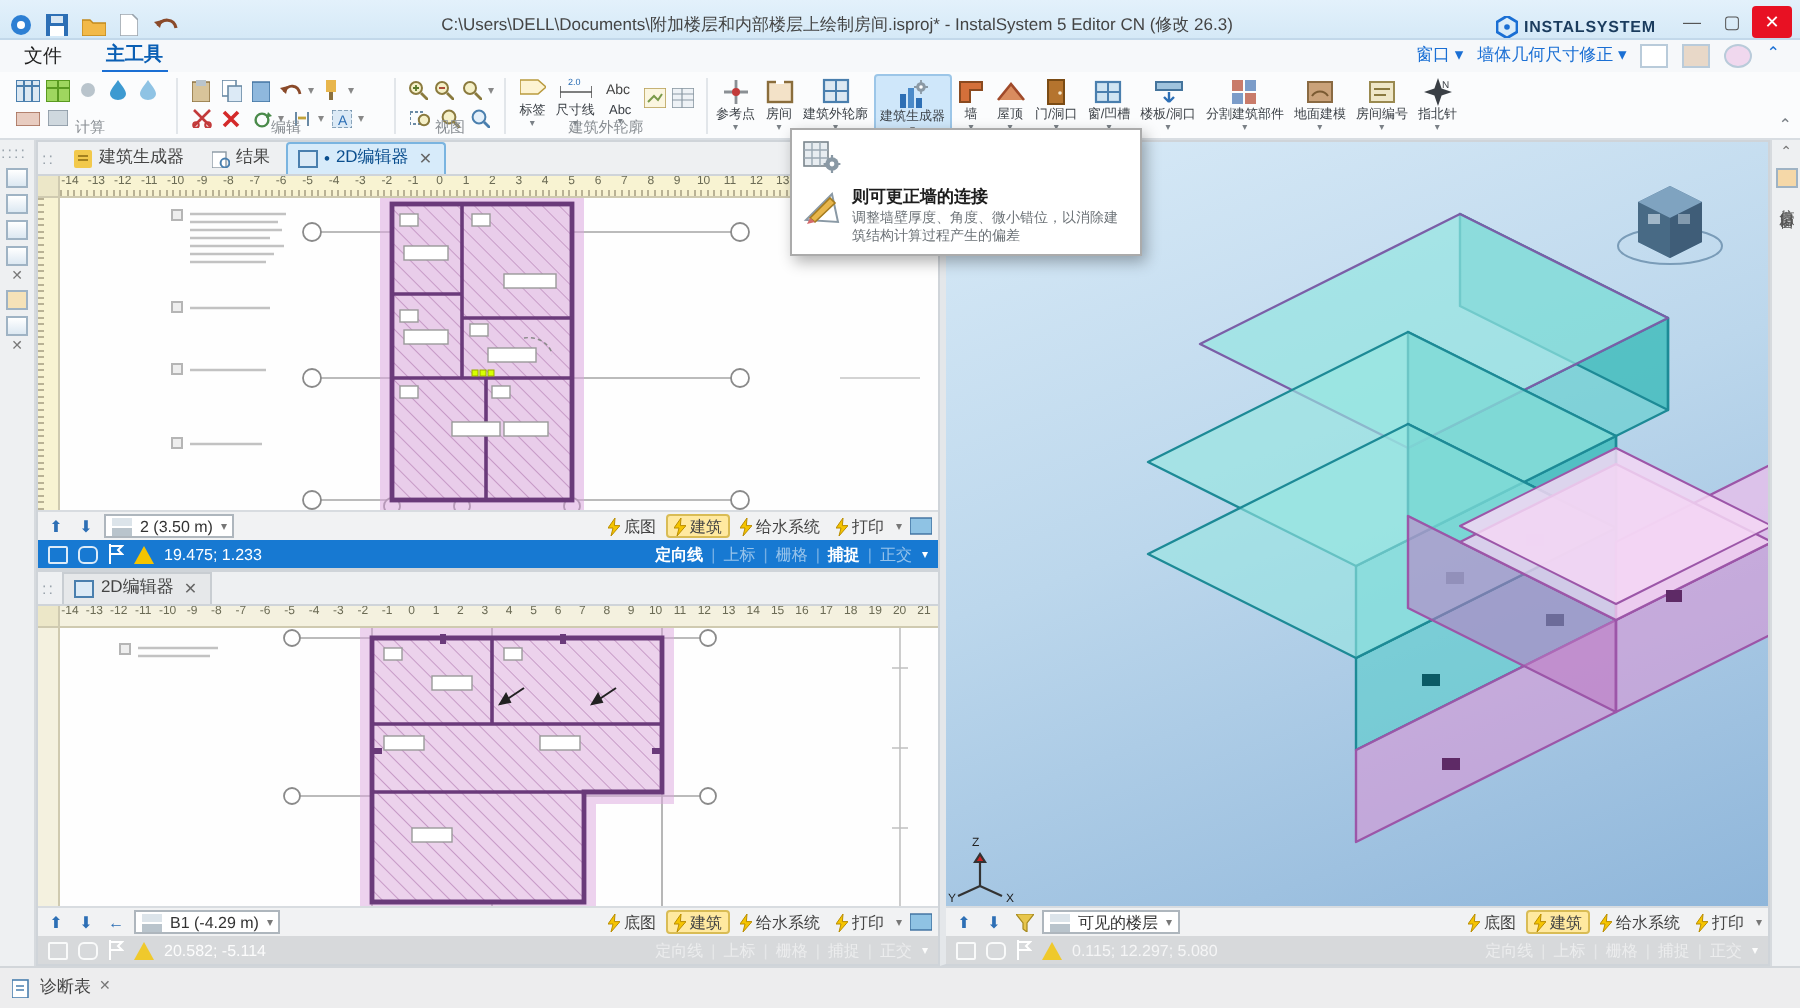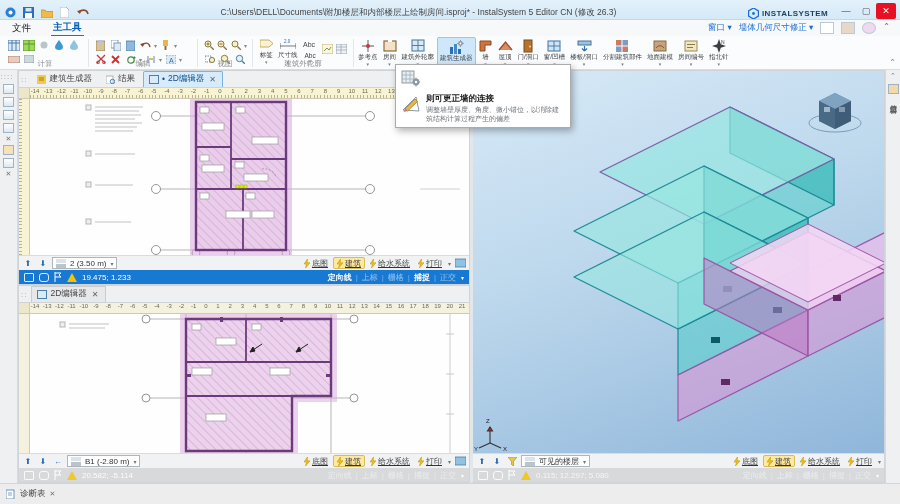--- a/index.html
+++ b/index.html
@@ -72,21 +72,21 @@
   .vruler { position:absolute; left:0; width:11px; bottom:29px; background:#f8f3d2; border-right:1px solid #cfcab0;
             background-image:repeating-linear-gradient(0deg,#b9b295 0 1px,transparent 1px 3.3px); background-size:3px 100%; background-repeat:no-repeat; }
   .rtick { position:absolute; top:0; font-size:6px; color:#6b6b55; transform:translateX(-50%); }
   .corner { position:absolute; left:0; width:11px; height:11px; background:#ece7c8; border-right:1px solid #cfcab0; border-bottom:1px solid #cfcab0; }
 
   .canvas { position:absolute; left:11px; right:0; background:#fefefe; overflow:hidden; }
 
   .ptoolbar { position:absolute; left:0; right:0; height:15px; background:#f1f2f3; border-top:1px solid #d8dce0; display:flex; align-items:center; gap:3px; padding:0 3px; }
   .tbico { width:12px; height:11px; display:flex; align-items:center; justify-content:center; font-size:8px; color:#2d6fb5; }
   .floorsel { display:flex; align-items:center; gap:4px; border:1px solid #aeb6bd; background:#fff; height:12px; padding:0 3px; font-size:8px; color:#333; }
-  .chips { margin-left:auto; display:flex; align-items:center; gap:2px;text-decoration:underline; }
+  .chips { margin-left:auto; display:flex; align-items:center; gap:2px; }
   .chip { display:flex; align-items:center; gap:2px; font-size:8px; color:#444; padding:0 3px; height:12px; border-radius:2px; }
   .chip.on { background:#ffe9a0; border:1px solid #d9bc55; }
   .statusbar { position:absolute; left:0; right:0; height:14px; display:flex; align-items:center; gap:5px; padding:0 5px; font-size:8px; }
   .statusbar.blue { background:#1779d2; color:#fff; }
   .statusbar.grey { background:#d7d9db; color:rgba(255,255,255,.92); }
   .sico { width:10px; height:9px; border:1px solid rgba(255,255,255,.85); border-radius:1px; }
   .coords { font-size:8px; }
   .stoggles { margin-left:auto; display:flex; gap:4px; align-items:center; }
   .stog { opacity:.55; }
   .stog.on { opacity:1; font-weight:bold; }
@@ -835,21 +835,21 @@
   </div>
   <div class="ptoolbar" style="bottom:14px">
     <span class="tbico">⬆</span>
     <span class="tbico">⬇</span>
     <span class="tbico">←</span>
     <span class="floorsel">
         <svg width="10" height="9">
           <rect y="5" width="10" height="4" fill="#b9c4cc"></rect>
           <rect y="0" width="10" height="4" fill="#dce4ea"></rect>
         </svg>
-        <span>B1 (-2.80 m)</span>
+        <span>B1 (-4.29 m)</span>
         <span style="font-size:6px;color:#777">▾</span>
       </span>
     <span class="chips">
         <span class="chip">
           <svg width="6" height="9">
             <polygon points="3.5,0 0,5 2.5,5 1.5,9 6,3.8 3.2,3.8" fill="#f5c400" stroke="#b98c00" stroke-width=".5"></polygon>
           </svg>
           <span>底图</span>
         </span>
         <span class="chip on">

